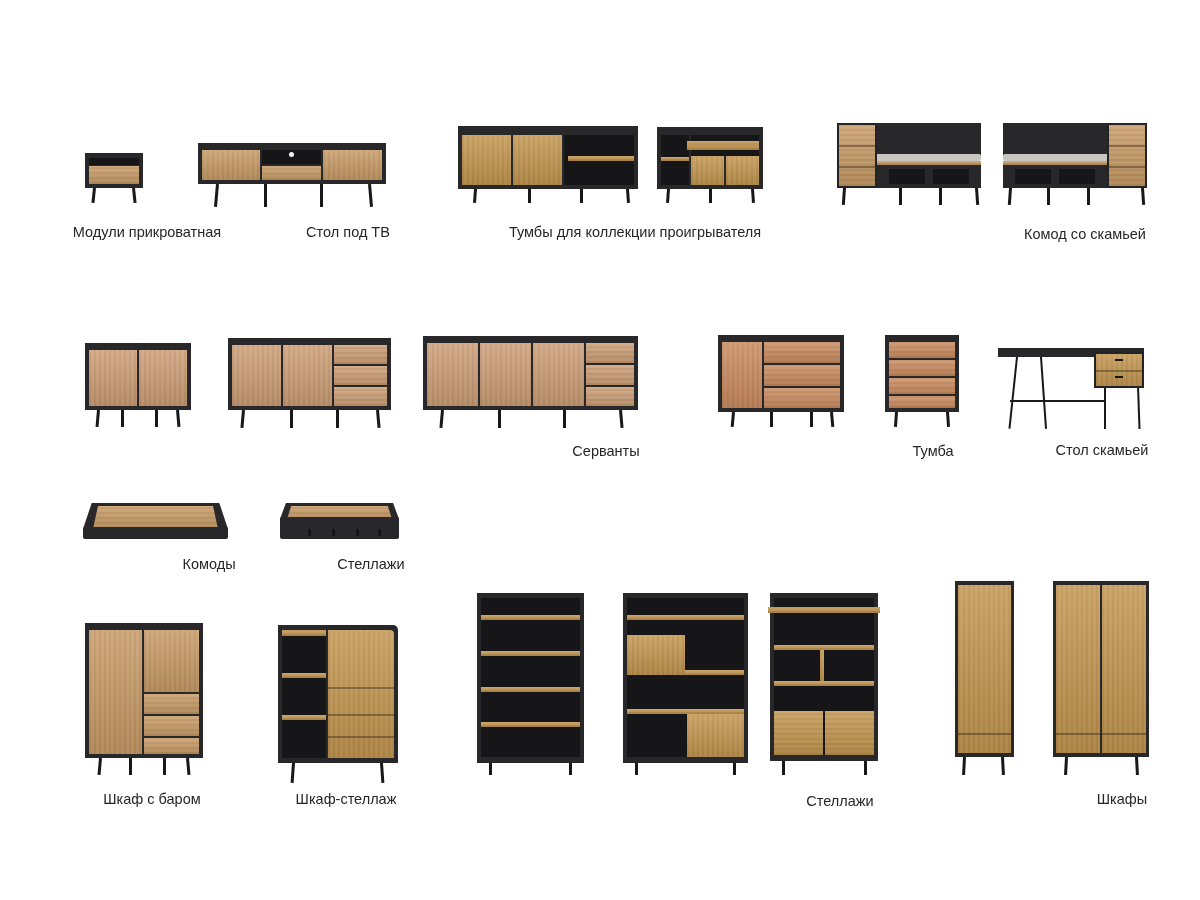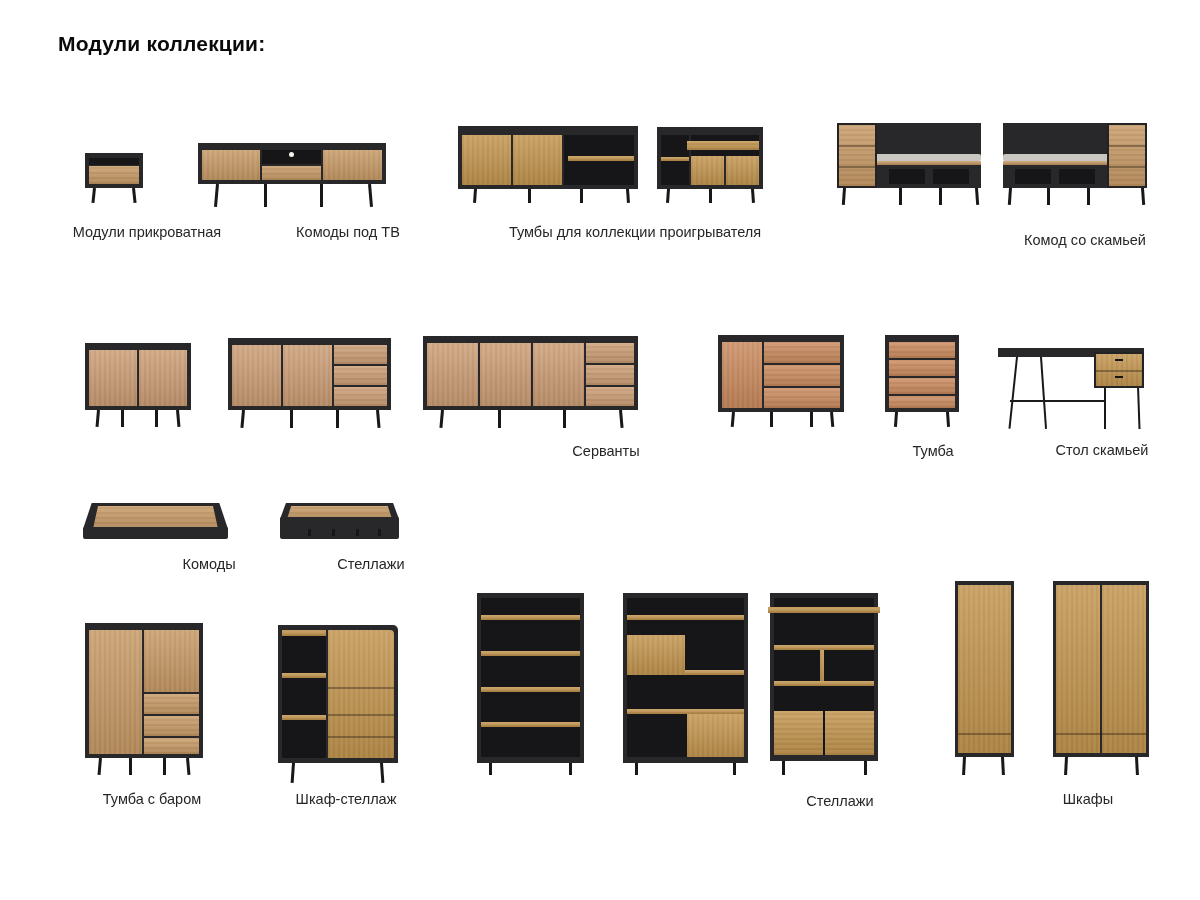--- a/index.html
+++ b/index.html
@@ -24,21 +24,20 @@
   .t-gold{--w1:#c2954f;}
   .leg{position:absolute;width:3px;background:#18181a;transform-origin:50% 0;}
   .seam{position:absolute;background:rgba(40,30,15,.38);}
   .cushion{position:absolute;background:#c9c6bf;border-radius:2px;}
 </style>
 </head>
 <body>
 
 <div class="canvas">
 
-  <h1 class="title">Модули коллекции:</h1>
 
   <div class="item" style="left:85px;top:153px;width:58px;height:50px">
     <div class="p bk" style="left:0;top:0;width:58px;height:35px">
       <div class="p bkd" style="left:4px;top:5px;width:50px;height:7px"></div>
       <div class="p wd t-oak gh" style="left:4px;top:13px;width:50px;height:18px"></div>
     </div>
     <div class="leg" style="left:8px;bottom:0;height:15px;transform:rotate(6deg)"></div>
     <div class="leg" style="left:47px;bottom:0;height:15px;transform:rotate(-6deg)"></div>
   </div>
 
@@ -297,26 +296,26 @@
     <div class="p bk" style="left:0;top:0;width:96px;height:176px">
       <div class="p wd t-gold" style="left:3px;top:4px;width:44px;height:168px"></div>
       <div class="p wd t-gold" style="left:49px;top:4px;width:44px;height:168px"></div>
       <div class="seam" style="left:3px;top:152px;width:90px;height:2px"></div>
     </div>
     <div class="leg" style="left:12px;bottom:0;height:18px;transform:rotate(3deg)"></div>
     <div class="leg" style="left:82px;bottom:0;height:18px;transform:rotate(-3deg)"></div>
   </div>
 
   <div class="lbl" style="left:147px;top:224px">Модули прикроватная</div>
-  <div class="lbl" style="left:348px;top:224px">Комоды под ТВ</div>
+  <div class="lbl" style="left:348px;top:224px">Стол под ТВ</div>
   <div class="lbl" style="left:635px;top:224px">Тумбы для коллекции проигрывателя</div>
-  <div class="lbl" style="left:1085px;top:232px">Комод со скамьей</div>
+  <div class="lbl" style="left:1085px;top:226px">Комод со скамьей</div>
   <div class="lbl" style="left:606px;top:443px">Серванты</div>
   <div class="lbl" style="left:933px;top:443px">Тумба</div>
   <div class="lbl" style="left:1102px;top:442px">Стол скамьей</div>
   <div class="lbl" style="left:209px;top:556px">Комоды</div>
   <div class="lbl" style="left:371px;top:556px">Стеллажи</div>
-  <div class="lbl" style="left:152px;top:791px">Тумба с баром</div>
+  <div class="lbl" style="left:152px;top:791px">Шкаф с баром</div>
   <div class="lbl" style="left:346px;top:791px">Шкаф-стеллаж</div>
   <div class="lbl" style="left:840px;top:793px">Стеллажи</div>
-  <div class="lbl" style="left:1088px;top:791px">Шкафы</div>
+  <div class="lbl" style="left:1122px;top:791px">Шкафы</div>
 
 </div>
 
 </body></html>

